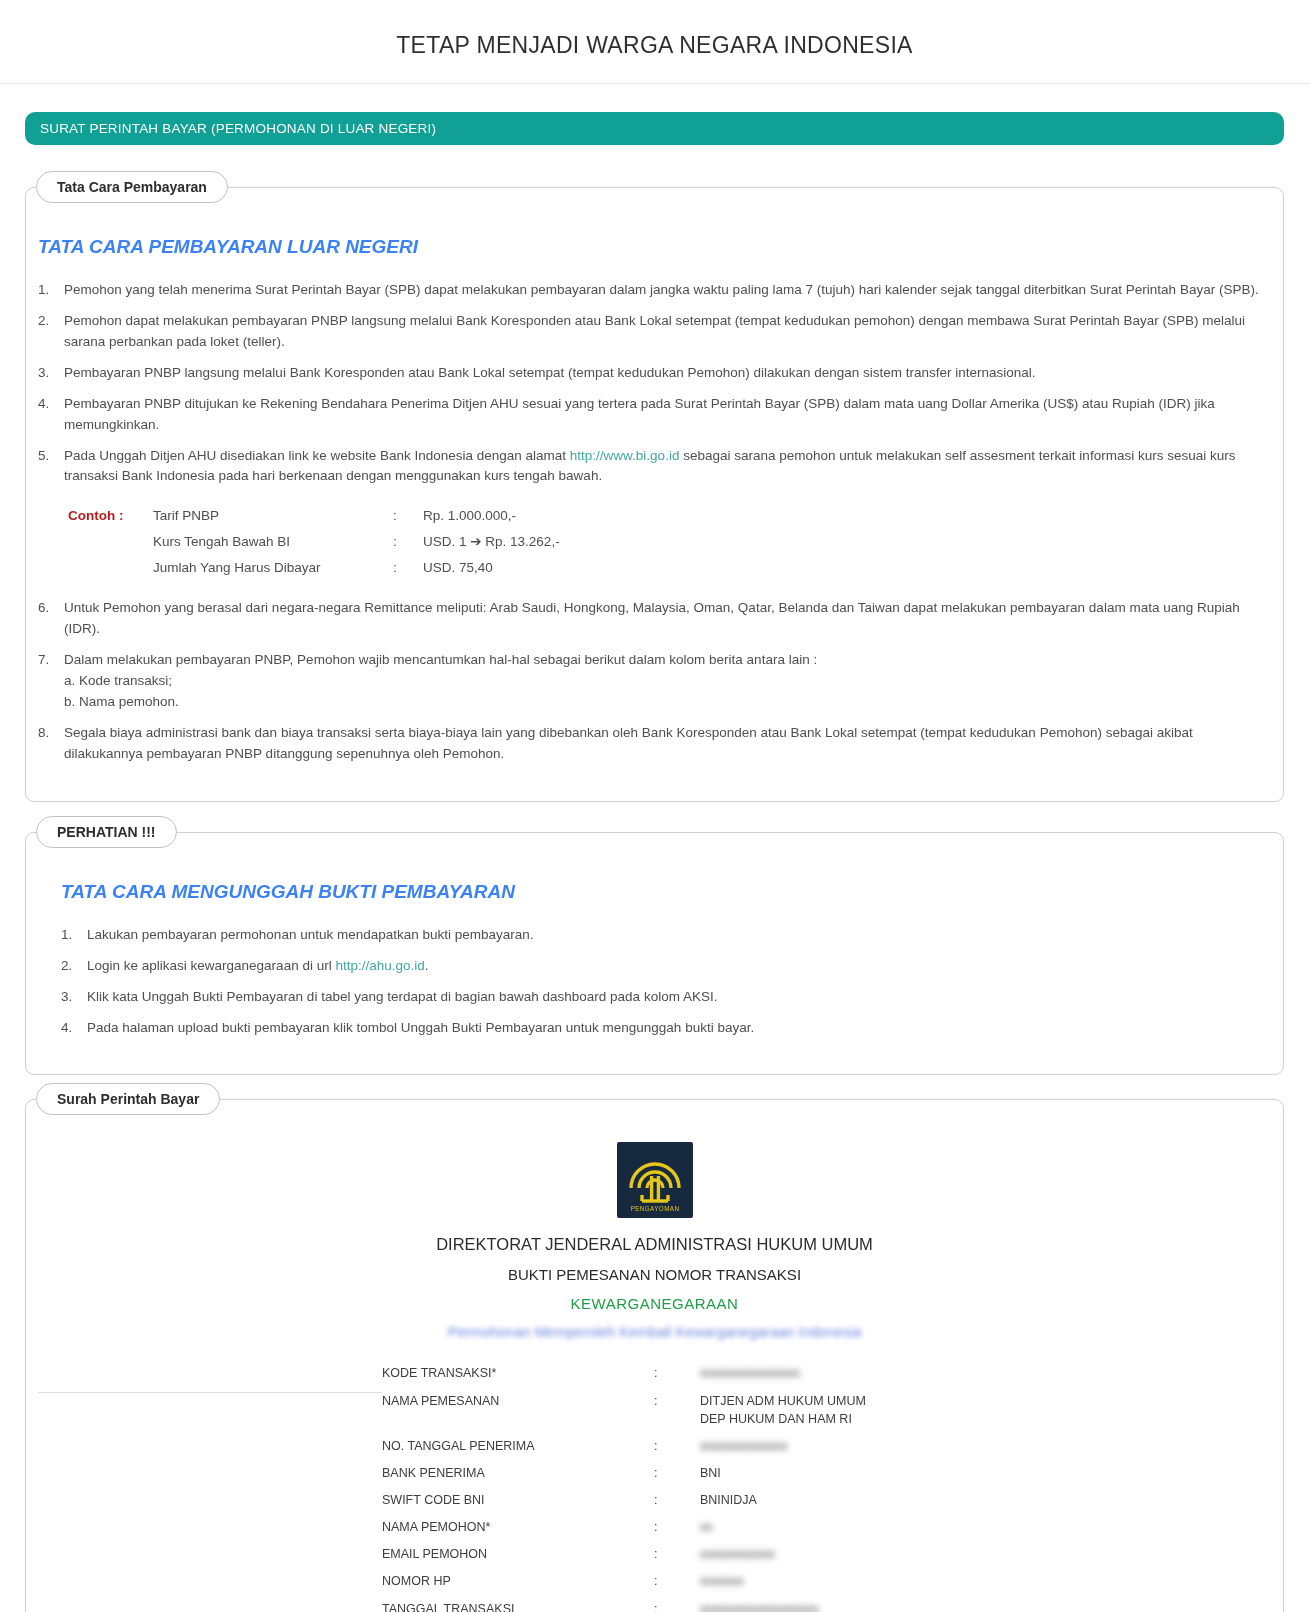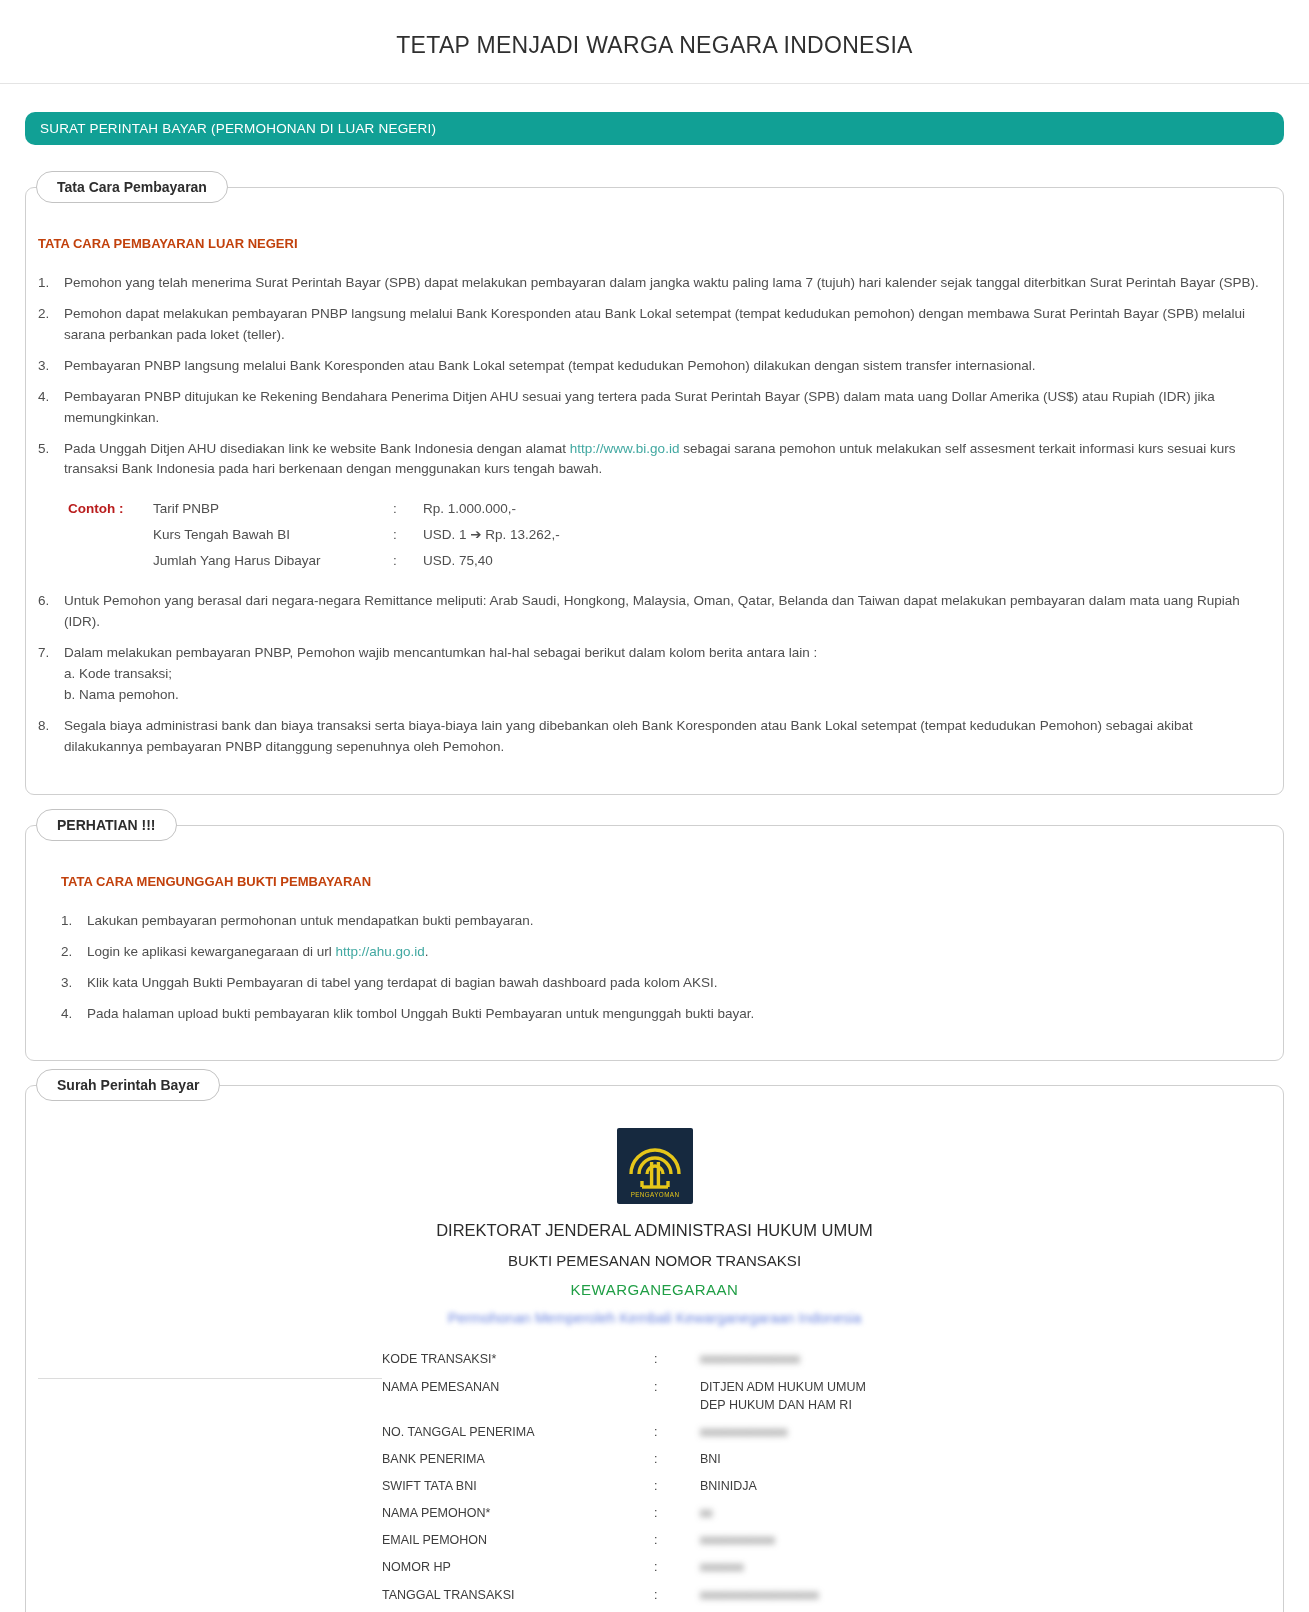--- a/index.html
+++ b/index.html
@@ -23,21 +23,21 @@
   .panel {
     position: relative; border: 1px solid #cfcfcf; border-radius: 9px;
     margin: 42px 25px 0; padding: 40px 12px 26px;
   }
   .panel-legend {
     position: absolute; top: -17px; left: 10px; background: #fff;
     border: 1px solid #c3c3c3; border-radius: 16px; padding: 7px 20px;
     font-weight: bold; font-size: 14px; color: #2d2d2d;
   }
   .red-heading {
-    color: #c2410c; font-weight: bold; font-size: 13px; margin: 8px 0 22px 0;
+    color: #3b82f6; font-weight: bold; font-size: 19px; margin: 8px 0 22px 0; font-style: italic;
   }
 
   .li {
     display: grid; grid-template-columns: 26px 1fr;
     font-size: 13.5px; line-height: 1.55; color: #4f4f4f; margin-bottom: 10px;
   }
   .li .txt { white-space: pre-line; }
   .li a, .inline-link { color: #41a8a1; text-decoration: none; }
 
   .contoh { margin: 16px 0 18px 30px; }
@@ -231,21 +231,21 @@
 
       <div class="spb-row">
         <span class="spacer"></span>
         <span class="lbl">BANK PENERIMA</span>
         <span class="col">:</span>
         <span class="val v-text">BNI</span>
       </div>
 
       <div class="spb-row">
         <span class="spacer"></span>
-        <span class="lbl">SWIFT TATA BNI</span>
+        <span class="lbl">SWIFT CODE BNI</span>
         <span class="col">:</span>
         <span class="val v-text">BNINIDJA</span>
       </div>
 
       <div class="spb-row">
         <span class="spacer"></span>
         <span class="lbl">NAMA PEMOHON*</span>
         <span class="col">:</span>
         <span class="val v-redacted">xx</span>
       </div>

